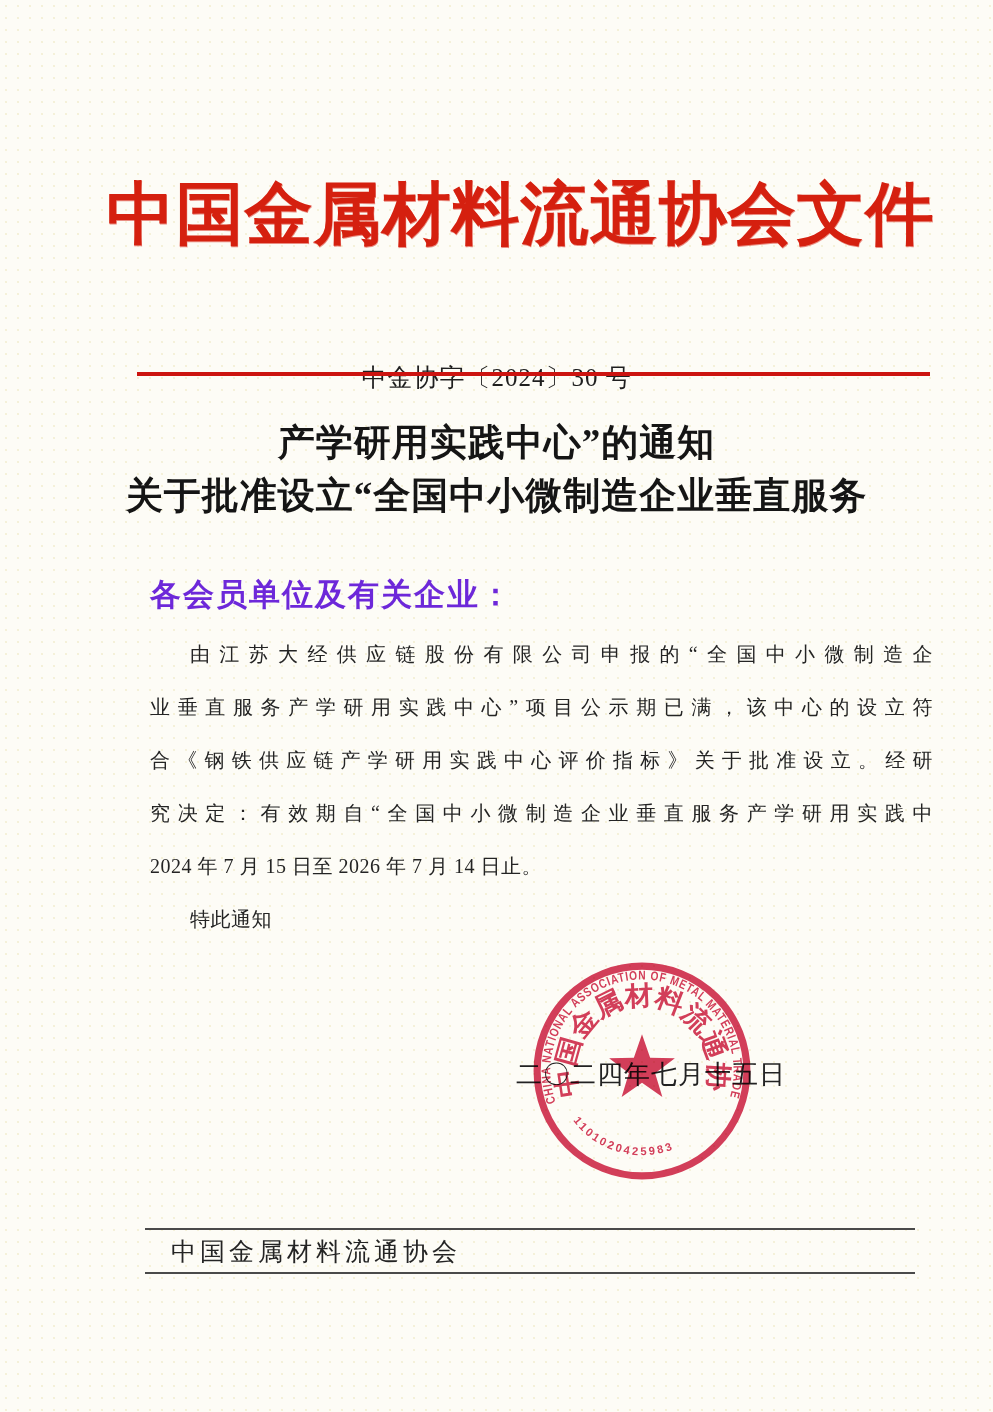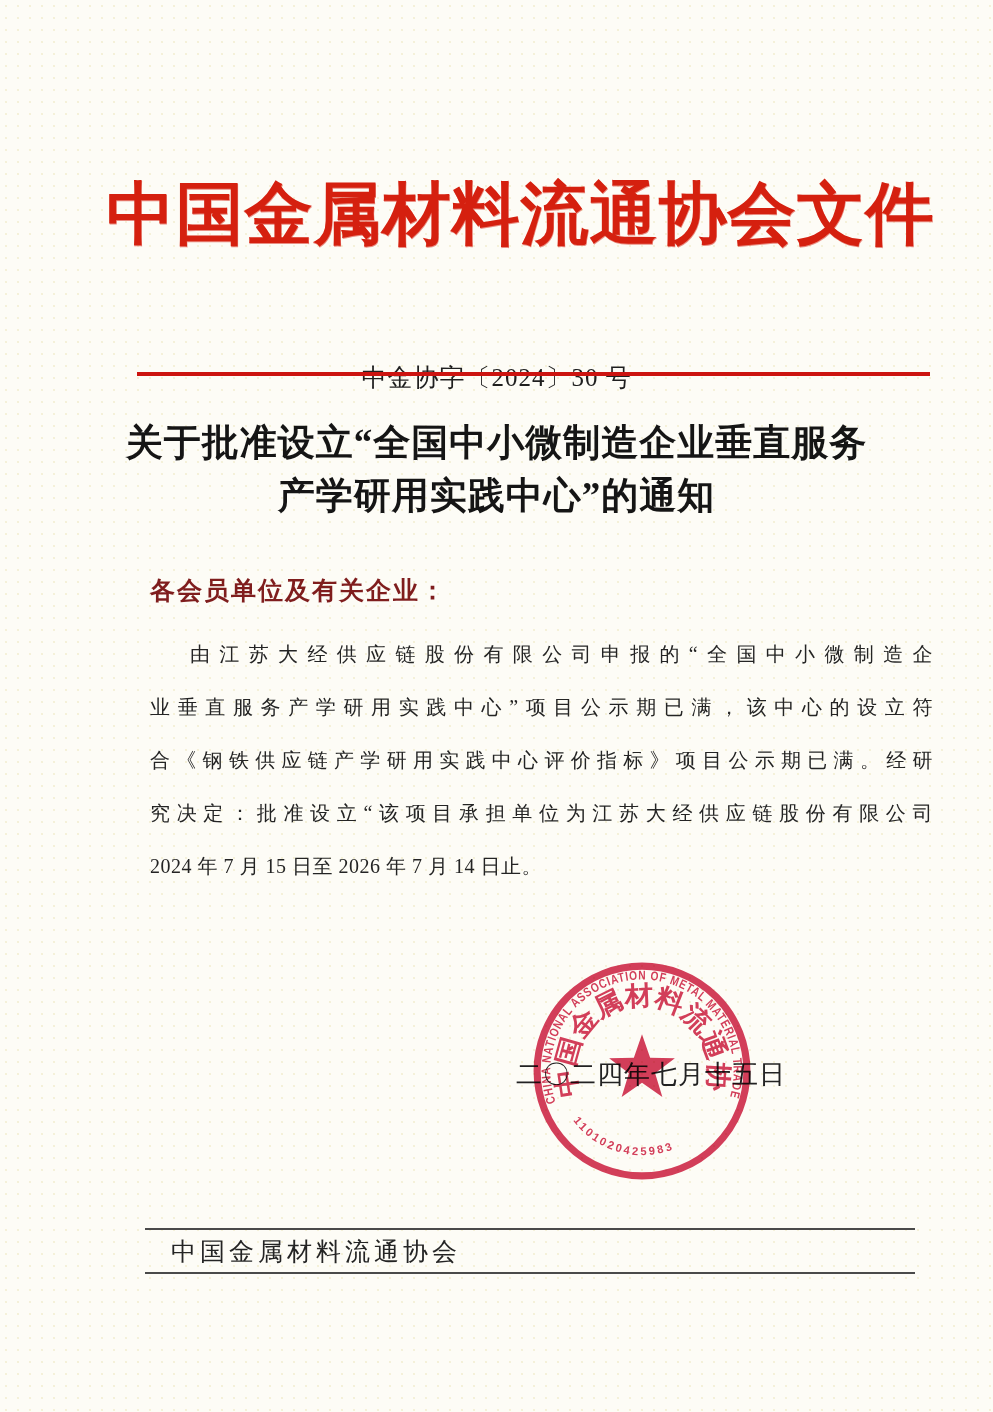--- a/index.html
+++ b/index.html
@@ -29,21 +29,21 @@
     background:#cc1410;
   }
   .notice-title{
     top:416px;left:0;width:100%;text-align:center;
     font-size:37px;line-height:53px;font-weight:bold;color:#151515;
     letter-spacing:1px;
   }
   .salutation{
     top:574px;left:150px;
     font-family:"Liberation Sans","DejaVu Sans",sans-serif;
-    font-size:25px;font-weight:bold;color:#7f1d1d;letter-spacing:2px;
+    font-size:31px;font-weight:bold;color:#6d28d9;letter-spacing:2px;
   }
   .body-block{
     top:628px;left:150px;width:783px;
     font-size:20px;color:#242424;
   }
   .body-line{line-height:53px;height:53px;white-space:nowrap;letter-spacing:0.5px;}
   .body-line.justify{white-space:normal;text-align:justify;text-align-last:justify;}
   .body-line.indent{text-indent:2em;}
   .sign-date{
     top:1057px;left:516px;
@@ -68,32 +68,33 @@
 </head>
 <body>
 
 <div class="abs letterhead">中国金属材料流通协会文件</div>
 
 <div class="abs doc-number">中金协字〔2024〕30 号</div>
 
 <div class="abs red-line"></div>
 
 <div class="abs notice-title">
+  <div>产学研用实践中心”的通知</div>
   <div>关于批准设立“全国中小微制造企业垂直服务</div>
-  <div>产学研用实践中心”的通知</div>
 </div>
 
 <div class="abs salutation">各会员单位及有关企业：</div>
 
 <div class="abs body-block">
   <div class="body-line justify indent">由江苏大经供应链股份有限公司申报的“全国中小微制造企</div>
   <div class="body-line justify">业垂直服务产学研用实践中心”项目公示期已满，该中心的设立符</div>
-  <div class="body-line justify">合《钢铁供应链产学研用实践中心评价指标》项目公示期已满。经研</div>
-  <div class="body-line justify">究决定：批准设立“该项目承担单位为江苏大经供应链股份有限公司</div>
+  <div class="body-line justify">合《钢铁供应链产学研用实践中心评价指标》关于批准设立。经研</div>
+  <div class="body-line justify">究决定：有效期自“全国中小微制造企业垂直服务产学研用实践中</div>
   <div class="body-line">2024 年 7 月 15 日至 2026 年 7 月 14 日止。</div>
+  <div class="body-line indent">特此通知</div>
 </div>
 
 <div class="abs sign-date">二〇二四年七月十五日</div>
 
 <div class="abs stamp-box">
   <svg viewBox="0 0 220 220" xmlns="http://www.w3.org/2000/svg">
     <defs>
       <path id="arc-en" d="M 25.4,140.8 A 90,90 0 1 1 194.6,140.8" fill="none"></path>
       <path id="arc-cn" d="M 48.9,135.7 A 66,66 0 1 1 171.1,135.7" fill="none"></path>
       <path id="arc-num" d="M 38,152 A 84,84 0 0 0 182,152" fill="none"></path>

